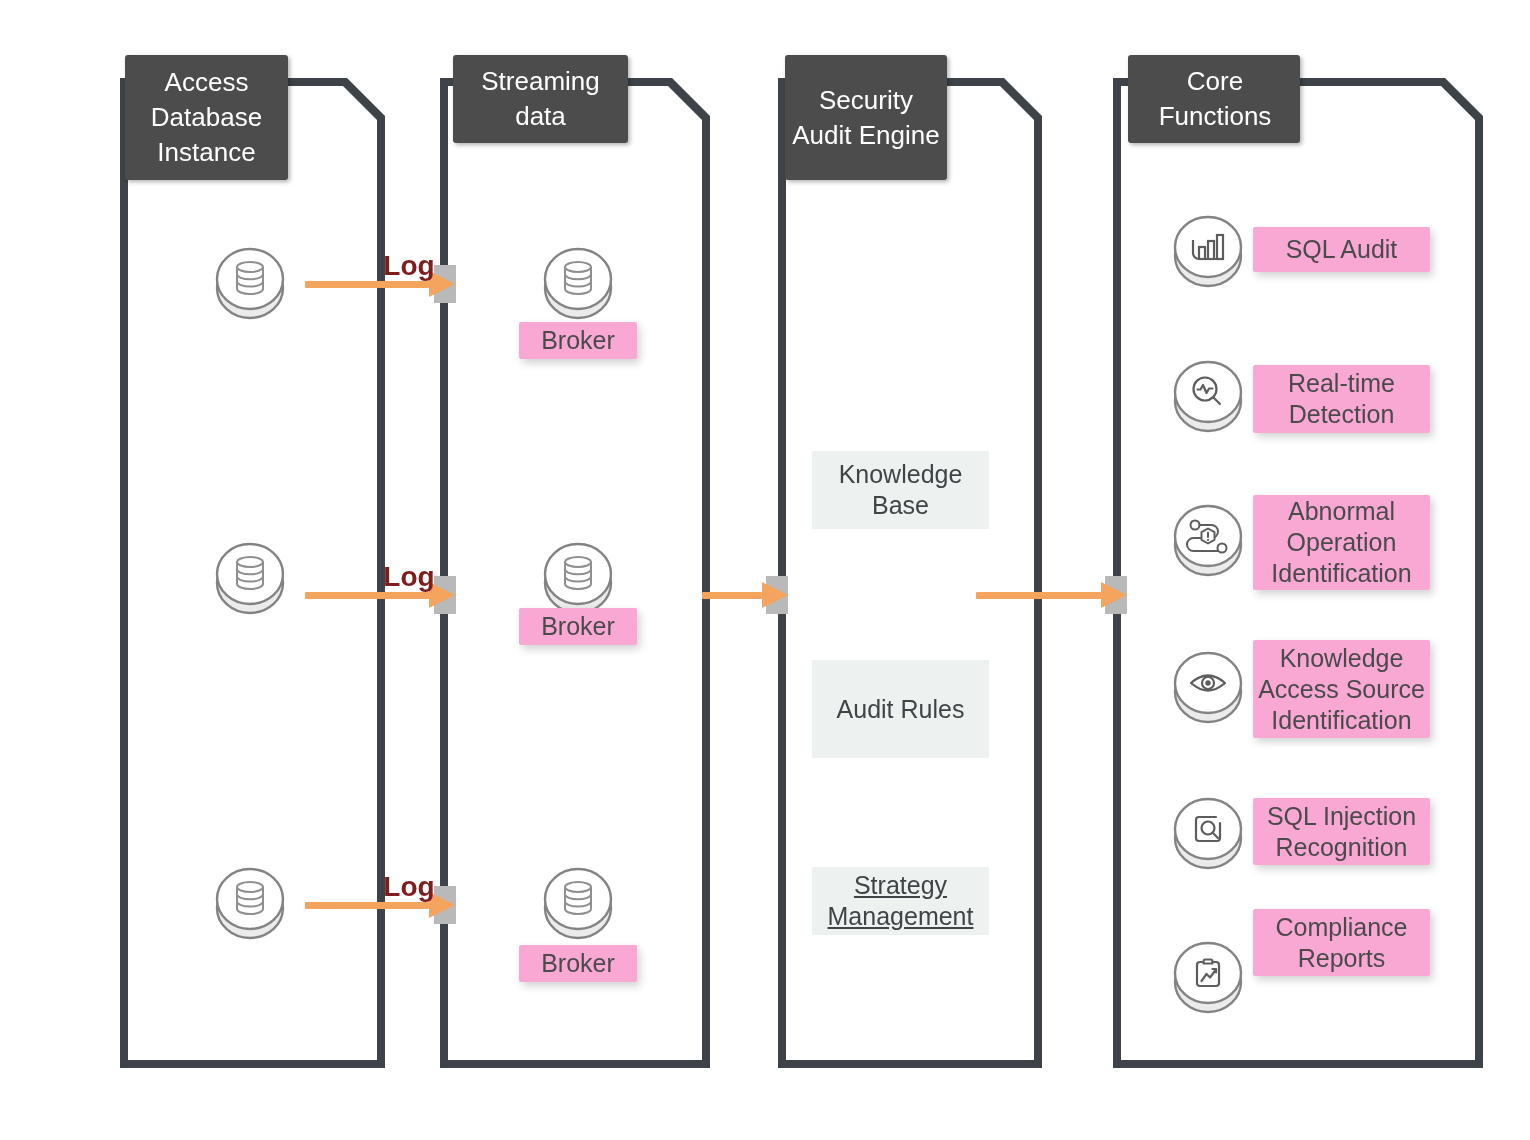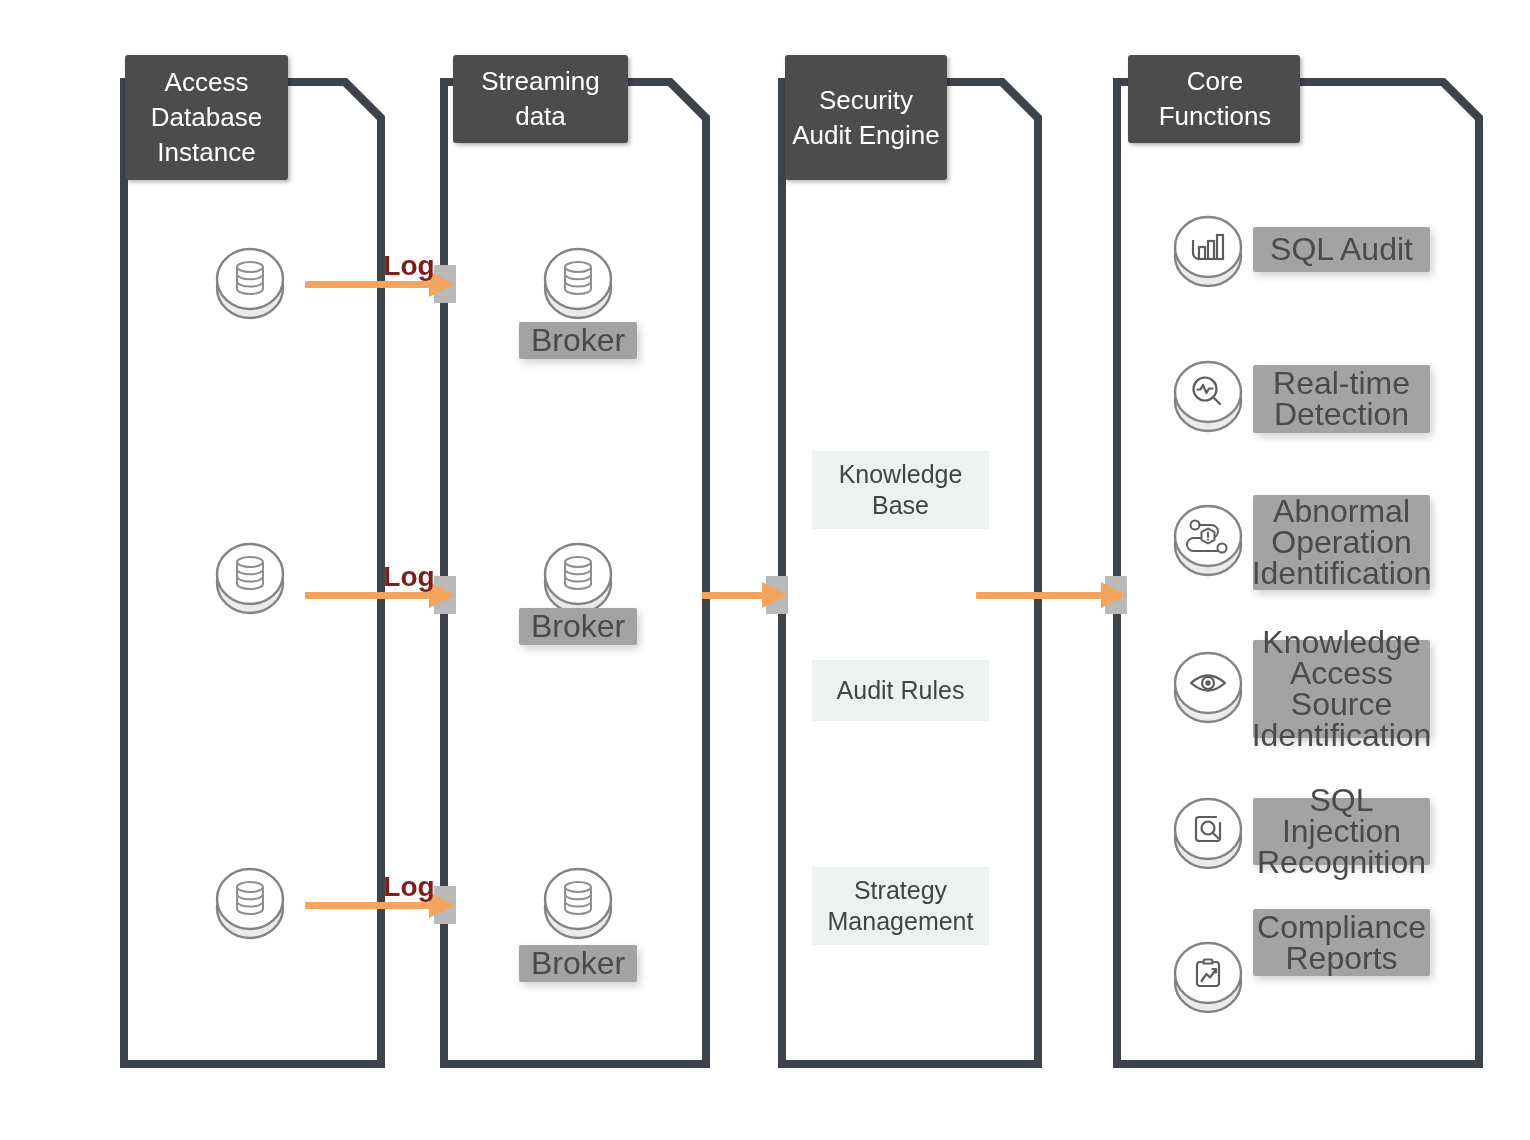--- a/index.html
+++ b/index.html
@@ -16,23 +16,23 @@
   
   .hdr{position:absolute;background:#4c4c4c;color:#ffffff;z-index:6;
        display:flex;align-items:center;justify-content:center;text-align:center;
        font-size:26px;line-height:35px;padding:9px 6px;box-sizing:border-box;
        border-radius:3px;filter:drop-shadow(2px 2px 2px rgba(0,0,0,0.30));}
 
   
   .disk{position:absolute;width:80px;height:74px;z-index:4;}
 
   
-  .chip{position:absolute;background:#a3a3a3;color:#4a4a4a;z-index:4;
+  .chip{position:absolute;background:#f9a8d4;color:#4a4a4a;z-index:4;
         display:flex;align-items:center;justify-content:center;text-align:center;
-        font-size:32px;line-height:31px;border-radius:2px;box-sizing:border-box;
+        font-size:25px;line-height:31px;border-radius:2px;box-sizing:border-box;
         box-shadow:3px 4px 8px rgba(0,0,0,0.18);}
 
   
   .module{position:absolute;background:#edf2f1;color:#404447;z-index:4;
         display:flex;align-items:center;justify-content:center;text-align:center;
         font-size:25px;line-height:31px;box-sizing:border-box;padding:4px 14px;}
 
   
   .aline{position:absolute;height:7px;background:#f4a45c;z-index:5;border-radius:1px;}
   .ahead{position:absolute;width:0;height:0;z-index:5;
@@ -138,22 +138,22 @@
           <ellipse cx="40" cy="21" rx="13" ry="5"></ellipse>
           <path d="M27 21 v22 a13 5 0 0 0 26 0 v-22"></path>
           <path d="M27 28.3 a13 5 0 0 0 26 0"></path>
           <path d="M27 35.6 a13 5 0 0 0 26 0"></path>
         </g>
       </svg>
   </div>
   <div class="chip" style="left:519px;top:945px;width:118px;height:37px;">Broker</div>
 
   <div class="module" style="left:812px;top:451px;width:177px;height:78px;">Knowledge Base</div>
-  <div class="module" style="left:812px;top:660px;width:177px;height:61px;">Audit Rules</div>
-  <div class="module" style="left:812px;top:867px;width:177px;height:78px;">Strategy Management</div>
+  <div class="module" style="left:812px;top:660px;width:177px;height:98px;">Audit Rules</div>
+  <div class="module" style="left:812px;top:867px;width:177px;height:68px;text-decoration:underline;">Strategy Management</div>
 
   <div class="disk" style="left:1168px;top:214px;">
     <svg width="80" height="74" viewBox="0 0 80 74">
         <ellipse cx="40" cy="42" rx="33" ry="30" fill="#ebebeb" stroke="#838383" stroke-width="2.4"></ellipse>
         <ellipse cx="40" cy="33" rx="33" ry="30" fill="#ffffff" stroke="#838383" stroke-width="2.4"></ellipse>
         <g fill="none" stroke="#5d5d5d" stroke-width="2.2">
           <path d="M25 26 v13 a6 6 0 0 0 6 6 h24"></path>
           <rect x="31" y="33" width="6" height="12"></rect>
           <rect x="40" y="27" width="6" height="18"></rect>
           <rect x="49" y="21" width="6" height="24"></rect>

